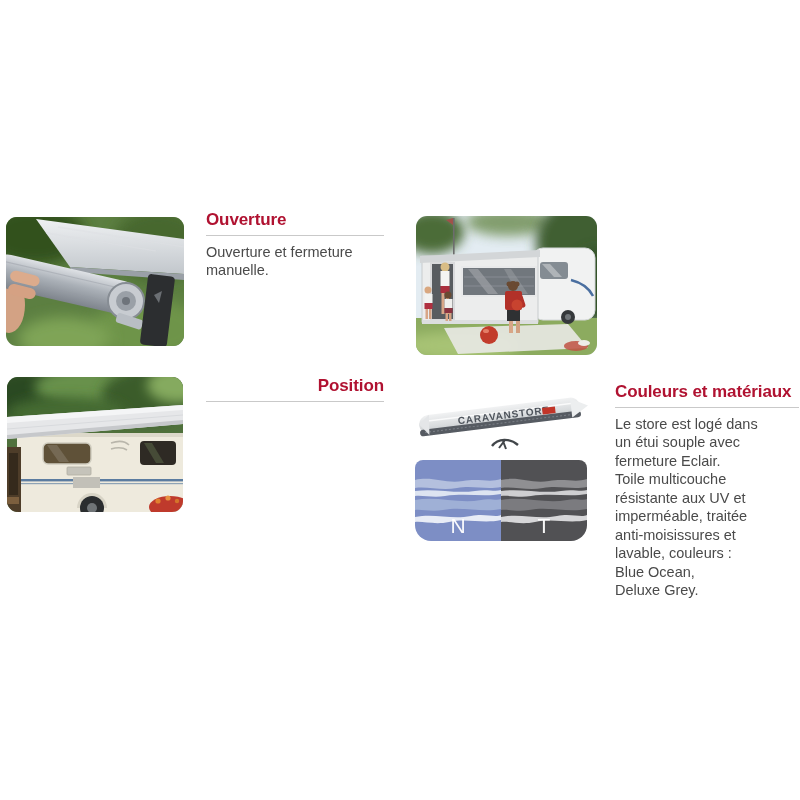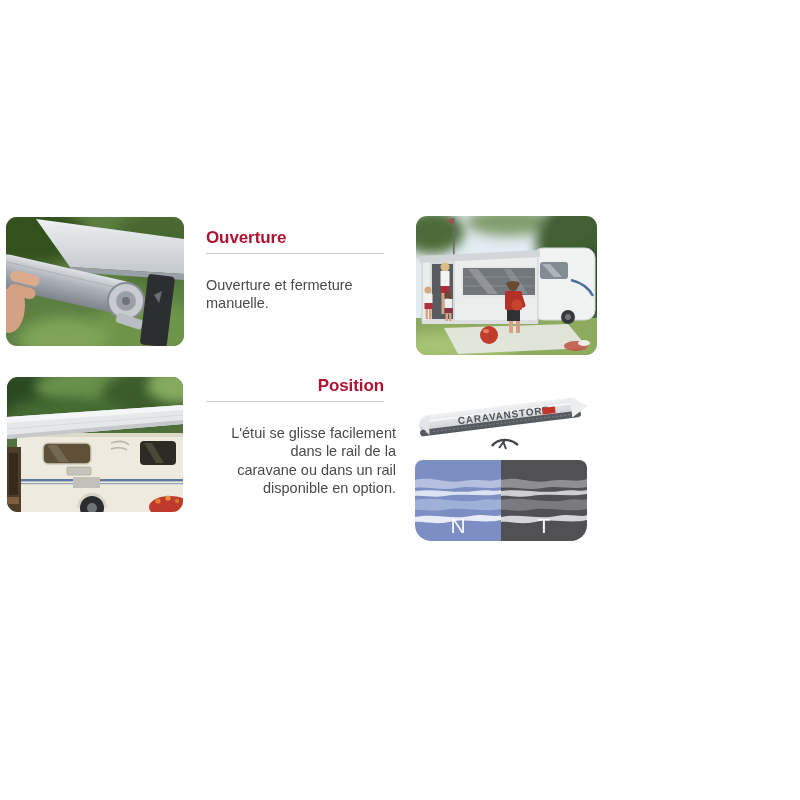--- a/index.html
+++ b/index.html
@@ -6,21 +6,21 @@
   .page{position:relative;width:800px;height:800px;background:#ffffff;overflow:hidden;
         font-family:"Liberation Sans",sans-serif;}
   .photo{position:absolute;border-radius:11px;overflow:hidden;}
   .photo svg{display:block;width:100%;height:100%;}
   .plain-img{position:absolute;overflow:visible;}
   .plain-img svg{display:block;width:100%;height:100%;}
   .text-block{position:absolute;}
   .feature-title{margin:0;font-size:17px;line-height:1.15;font-weight:bold;
                  color:#b01231;letter-spacing:-0.1px;white-space:nowrap;}
   .rule{height:1px;background:#c9c9c9;margin-top:5px;}
-  .feature-body{margin:22px 0 0 0;font-size:14.5px;line-height:18.5px;color:#4a4a4a;
+  .feature-body{margin:7px 0 0 0;font-size:14.5px;line-height:18.5px;color:#4a4a4a;
                 white-space:pre-line;}
   .swatches{position:absolute;left:415px;top:460px;width:172px;height:81px;display:flex;}
   .swatch{position:relative;width:86px;height:81px;overflow:hidden;}
   .swatch svg{display:block;width:100%;height:100%;}
   .swatch-blue{border-radius:8px 0 0 16px;}
   .swatch-grey{border-radius:0 8px 16px 0;}
   .swatch-letter{position:absolute;left:0;right:0;bottom:5px;text-align:center;
                  color:#ffffff;font-size:21px;line-height:1;opacity:.95;}
 </style>
 </head>
@@ -61,21 +61,21 @@
       <rect x="2" y="69" width="28" height="11" rx="5.5" fill="#d5a183" transform="rotate(14 16 74)"></rect>
       <circle cx="120" cy="84" r="18" fill="#c8ccd1" stroke="#878d94" stroke-width="2"></circle>
       <circle cx="120" cy="84" r="10" fill="#9aa0a7"></circle>
       <circle cx="120" cy="84" r="4" fill="#6e747b"></circle>
       <rect x="110" y="99" width="27" height="10" rx="3" fill="#b9bec4" transform="rotate(18 123 104)"></rect>
       <rect x="138" y="58" width="27" height="71" rx="4" fill="#2c2e30" transform="rotate(7 151 93)"></rect>
       <polygon points="148,78 156,74 153,86" fill="#6b6f73"></polygon>
     </svg>
   </div>
 
-  <div class="text-block" style="left:206px;top:228px;width:178px;">
+  <div class="text-block" style="left:206px;top:210px;width:178px;">
     <h3 class="feature-title">Ouverture</h3>
     <div class="rule"></div>
     <p class="feature-body" style="width:190px;">Ouverture et fermeture
 manuelle.</p>
   </div>
 
   <div class="photo" style="left:416px;top:216px;width:181px;height:139px;">
     <svg viewBox="0 0 181 139" preserveAspectRatio="none">
       <defs>
         <filter id="bl6" x="-40%" y="-40%" width="180%" height="180%">
@@ -176,24 +176,20 @@
       <polygon points="0,40 176,28 176,47 0,62" fill="#e6e7e9"></polygon>
       <polygon points="0,40 176,28 176,33 0,46" fill="#f4f5f6"></polygon>
       <path d="M0,52 L176,38" stroke="#d8dadd" stroke-width="1" fill="none"></path>
       <polygon points="0,58 176,43 176,47 0,62" fill="#c6c8cb"></polygon>
     </svg>
   </div>
 
   <div class="text-block" style="left:206px;top:376px;width:178px;text-align:right;">
     <h3 class="feature-title">Position</h3>
     <div class="rule"></div>
-    <p class="feature-body" style="width:190px;">L'étui se glisse facilement
-dans le rail de la
-caravane ou dans un rail
-disponible en option.</p>
   </div>
 
   <div class="plain-img" style="left:416px;top:384px;width:172px;height:70px;">
     <svg viewBox="0 0 172 70">
       <defs>
         <linearGradient id="bagG" x1="0" y1="0" x2="0" y2="1">
           <stop offset="0" stop-color="#f1f2f3"></stop>
             <stop offset=".6" stop-color="#d9dcde"></stop>
             <stop offset="1" stop-color="#c3c7ca"></stop>
         </linearGradient>
@@ -229,14 +225,28 @@
         <rect width="86" height="81" fill="#515154"></rect>
         <path d="M0,20 C18,16 30,24 48,21 C64,18 74,23 86,19 L86,27 C70,30 58,25 42,28 C26,31 12,26 0,28 Z" fill="#8f8f92"></path>
         <path d="M0,31 C20,28 40,34 60,31 C72,29 80,32 86,30 L86,34 C70,37 50,33 30,36 C18,38 8,35 0,36 Z" fill="#cfcfd1"></path>
         <path d="M0,40 C22,36 44,44 66,40 C74,38 82,41 86,39 L86,49 C66,53 48,46 28,50 C16,52 6,49 0,50 Z" fill="#7b7b7f"></path>
         <path d="M0,57 C20,53 36,60 56,56 C70,53 80,58 86,55 L86,60 C68,64 52,58 34,62 C20,65 8,61 0,62 Z" fill="#d6d6d8"></path>
       </svg>
       <span class="swatch-letter">T</span>
     </div>
   </div>
 
+  <div class="text-block" style="left:615px;top:382px;width:184px;">
+    <h3 class="feature-title">Couleurs et matériaux</h3>
+    <div class="rule"></div>
+    <p class="feature-body" style="width:190px;">Le store est logé dans
+un étui souple avec
+fermeture Eclair.
+Toile multicouche
+résistante aux UV et
+imperméable, traitée
+anti-moisissures et
+lavable, couleurs :
+Blue Ocean,
+Deluxe Grey.</p>
+  </div>
 
 </div>
 
 </body></html>

